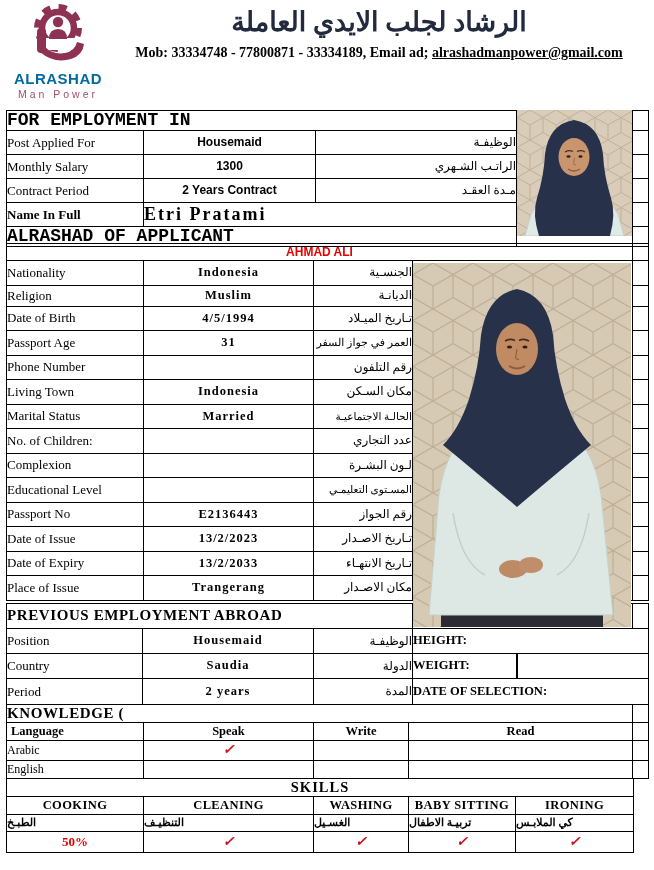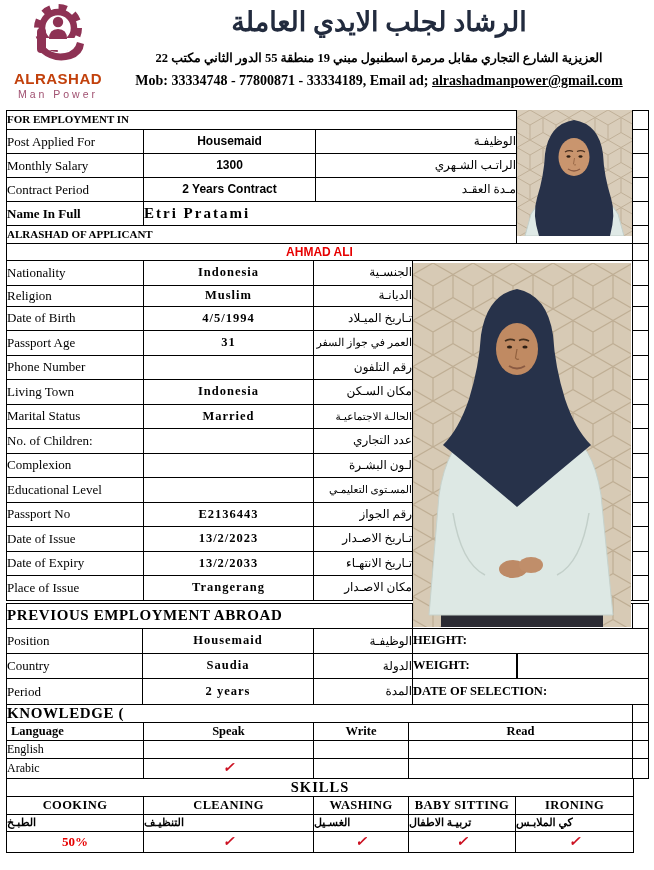--- a/index.html
+++ b/index.html
@@ -2,40 +2,40 @@
 <html><head>
 <meta charset="utf-8">
 <style>
   html,body{margin:0;padding:0;background:#fff;}
   .page{position:relative;width:654px;height:870px;background:#fff;overflow:hidden;
         font-family:"Liberation Serif",serif;color:#000;}
   
   .hdr{position:absolute;left:0;top:0;width:654px;height:108px;}
   .logo{position:absolute;left:8px;top:2px;width:100px;text-align:center;}
   .logo-t1{font-family:"Liberation Sans",sans-serif;font-weight:bold;font-size:15px;
-           color:#c2410c;letter-spacing:.5px;margin-top:-2px;}
+           color:#0369a1;letter-spacing:.5px;margin-top:-2px;}
   .logo-t2{font-family:"Liberation Sans",sans-serif;font-size:10.5px;color:#a05070;
            letter-spacing:3px;margin-top:1px;}
   .hdr-right{position:absolute;left:106px;top:0;width:546px;text-align:center;}
   .title-ar{font-size:27px;font-weight:bold;color:#222b3e;margin-top:6px;}
   .addr-ar{font-size:12.5px;font-weight:bold;margin-top:12px;}
   .contact{font-size:14px;font-weight:bold;margin-top:7px;white-space:nowrap;}
   .email{text-decoration:underline;color:#000;}
   
   table.t{position:absolute;left:6px;border-collapse:collapse;table-layout:fixed;}
   .t td{border:1.5px solid #000;padding:0;vertical-align:middle;overflow:hidden;
         white-space:nowrap;line-height:1.05;}
-  .sec{font-family:Liberation Serif, serif;font-weight:bold;font-size:11px;padding-left:4px;}
+  .sec{font-family:Liberation Mono, monospace;font-weight:bold;font-size:18px;padding-left:4px;}
   .bigsec{font-weight:bold;font-size:15px;letter-spacing:.6px;padding-left:4px;}
   .lbl{font-size:13px;padding-left:5px;}
   .pl20{padding-left:20px;}
   .sansval{font-family:"Liberation Sans",sans-serif;font-weight:bold;font-size:12px;text-align:center;}
   .serifval{font-weight:bold;font-size:12.5px;letter-spacing:1px;text-align:center;}
   .ar{font-size:12px;padding:0 4px;text-align:right;}
-  .name{font-weight:bold;font-size:15px;letter-spacing:2px;padding-left:5px;}
+  .name{font-weight:bold;font-size:18px;letter-spacing:2px;padding-left:5px;}
   .agent{font-family:"Liberation Sans",sans-serif;font-weight:bold;font-size:12px;
          color:#e60000;text-align:center;}
   .meas{font-weight:bold;font-size:12.5px;padding-left:4px;}
   .rel{position:relative;margin-left:15px;}
   .divider{position:absolute;left:103px;top:0;bottom:0;width:1.5px;background:#000;}
   .kh{font-weight:bold;font-size:12.5px;text-align:center;}
   .klang{font-size:12px;padding-left:4px;}
   .check{color:#cc1122;font-weight:bold;font-size:14px;text-align:center;font-style:italic;}
   .pct{color:#e60000;font-weight:bold;font-size:13px;text-align:center;}
   .sk-en{font-weight:bold;font-size:12.5px;text-align:center;letter-spacing:.4px;}
@@ -57,21 +57,20 @@
         <circle cx="48" cy="20" r="5.2" fill="#8e3254"></circle>
         <path d="M39,37 Q39,27 48,27 Q57,27 57,37 Z" fill="#8e3254"></path>
         <rect x="27" y="26" width="9" height="25" rx="4" fill="#8e3254"></rect>
         <path d="M30,50 Q44,62 61,57 Q73,53 74,42 L67,40 Q65,49 55,51 Q43,53 35,45 Z" fill="#8e3254"></path>
       </svg>
       <div class="logo-t1">ALRASHAD</div>
       <div class="logo-t2">Man Power</div>
     </div>
     <div class="hdr-right">
       <div class="title-ar" dir="rtl">الرشاد لجلب الايدي العاملة</div>
-      <div class="addr-ar" dir="rtl">العزيزية الشارع التجاري مقابل مرمرة اسطنبول مبني 19 منطقة 55 الدور الثاني مكتب 22</div>
       <div class="contact"><span>Mob: 33334748 - 77800871 - 33334189, Email ad; </span><a class="email" href="#">alrashadmanpower@gmail.com</a></div>
     </div>
   </div>
 
   <table class="t" style="top:110px;width:642px;">
     <colgroup>
         <col style="width:137px">
         <col style="width:172px">
         <col style="width:201px">
         <col style="width:116px">
@@ -289,30 +288,30 @@
         <col style="width:16px">
       </colgroup>
     <tbody>
         <tr style="height:18px">
       <td class="kh" style="text-align:left;padding-left:4px">Language</td>
       <td class="kh">Speak</td>
       <td class="kh">Write</td>
       <td class="kh">Read</td>
       <td></td>
     </tr>
+    <tr style="height:20px">
+      <td class="klang">Arabic</td>
+      <td class="check">✓</td>
+      <td class="check"></td>
+      <td class="check"></td>
+      <td></td>
+    </tr>
     <tr style="height:18px">
       <td class="klang">English</td>
       <td class="check"></td>
-      <td class="check"></td>
-      <td class="check"></td>
-      <td></td>
-    </tr>
-    <tr style="height:20px">
-      <td class="klang">Arabic</td>
-      <td class="check">✓</td>
       <td class="check"></td>
       <td class="check"></td>
       <td></td>
     </tr>
   </tbody>
     </table>
 
   <table class="t" style="top:778px;width:627px;">
     <colgroup>
         <col style="width:627px">

